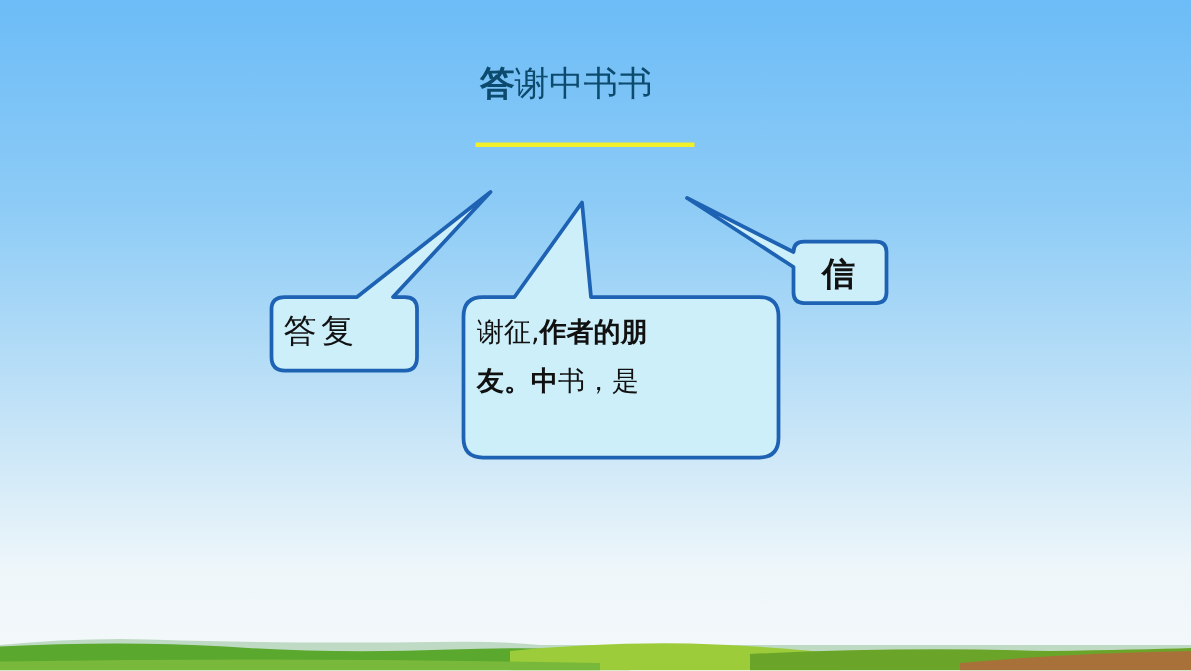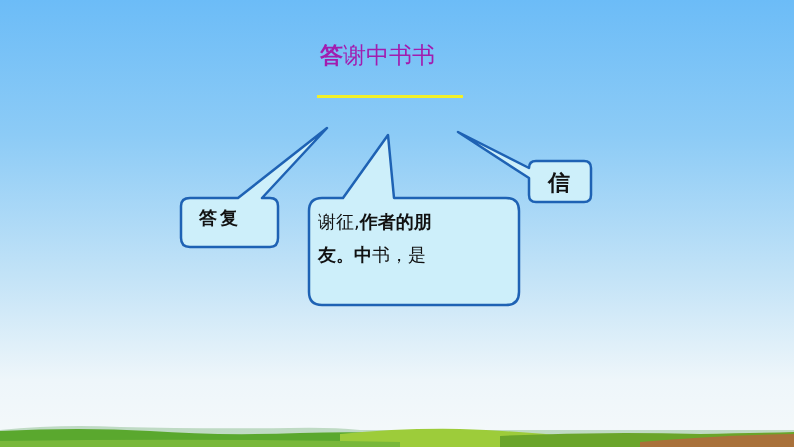--- a/index.html
+++ b/index.html
@@ -1,26 +1,26 @@
 <!DOCTYPE html>
 <html><head>
 <meta charset="utf-8">
 <style>
   html, body { margin:0; padding:0; }
   body { width:794px; height:447px; overflow:hidden; position:relative;
     font-family: "DejaVu Sans", "Liberation Sans", sans-serif; }
   .bg { position:absolute; inset:0;
     background: linear-gradient(to bottom, #6cbcf7 0%, #8ccbf6 30%, #c3e3f7 62%, #eef6fa 85%, #f5f9fa 100%); }
   .ground { position:absolute; left:0; top:0; width:794px; height:447px; }
-  .title { position:absolute; left:320px; top:40px; font-size:23px; color:#a21caf; letter-spacing:0px; }
+  .title { position:absolute; left:320px; top:40px; font-size:23px; color:#0c4a6e; letter-spacing:0px; }
   .title .bold { font-weight:bold; }
   .underline { position:absolute; left:317px; top:95px; width:146px; height:3px; background:#f2f028; }
   svg.callouts { position:absolute; left:0; top:0; }
   .txt { position:absolute; color:#111; }
-  .t1 { left:199px; top:206px; font-size:18px; font-weight:bold; letter-spacing:3px; }
+  .t1 { left:189px; top:206px; font-size:22px; font-weight:normal; letter-spacing:3px; }
   .t2 { left:318px; top:205px; font-size:18px; line-height:33px; width:200px; }
   .t3 { left:548px; top:168px; font-size:22px; font-weight:bold; }
   .b { font-weight:bold; }
 </style>
 </head>
 <body>
 
 <div class="bg"></div>
 
 <svg class="ground" width="794" height="447" viewBox="0 0 794 447">

